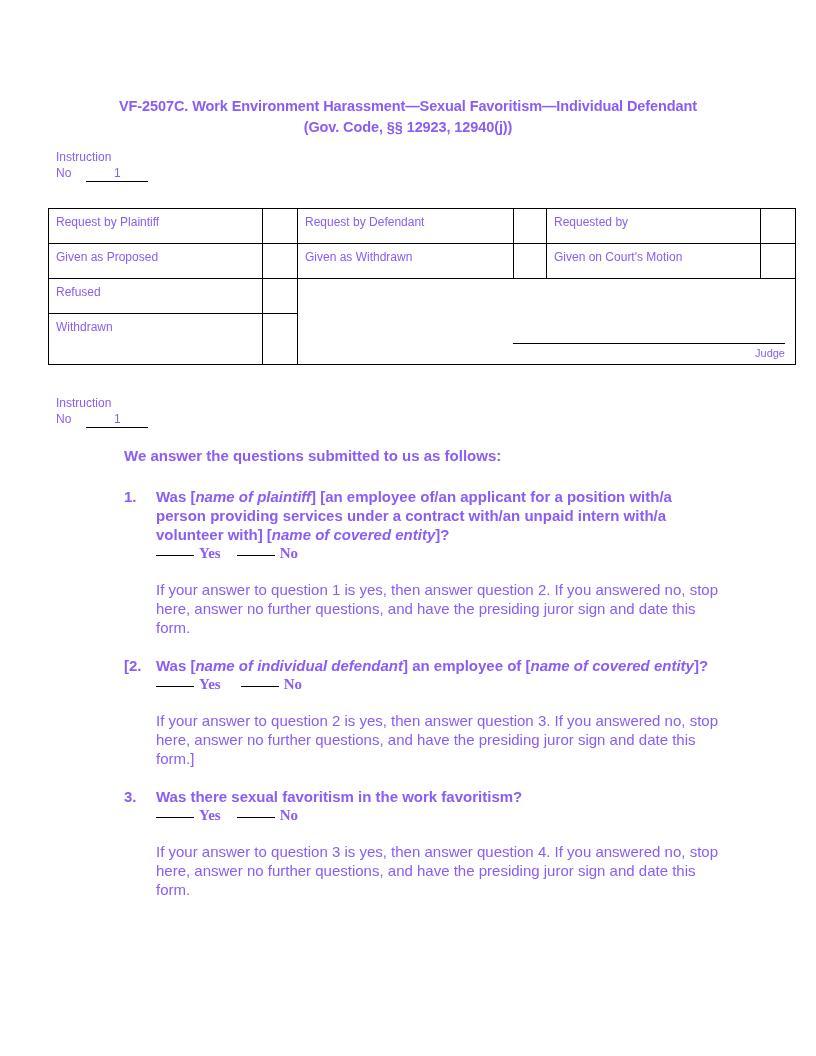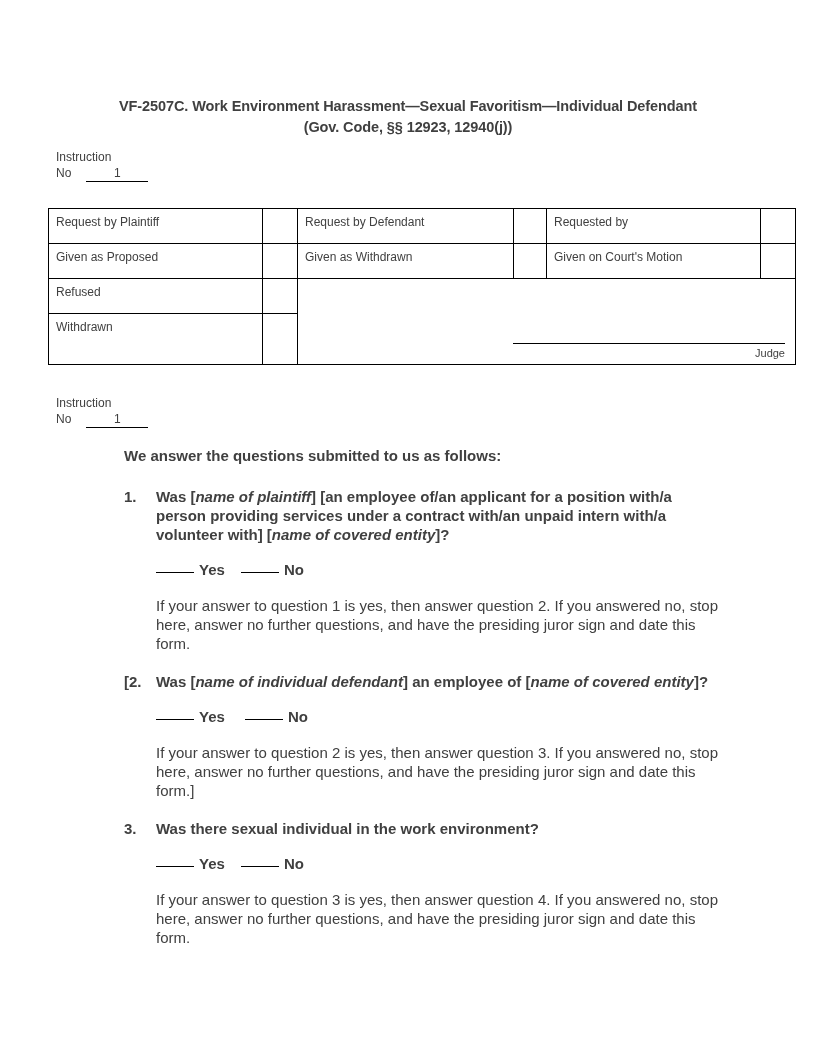--- a/index.html
+++ b/index.html
@@ -6,21 +6,21 @@
     margin: 0;
     padding: 0;
     background: #ffffff;
   }
   .page {
     position: relative;
     width: 816px;
     height: 1056px;
     background: #ffffff;
     font-family: "Liberation Sans", sans-serif;
-    color: #404040;
+    color: #8b5cf6;
     box-sizing: border-box;
     overflow: hidden;
   }
 
   
   .doc-title {
     position: absolute;
     top: 96px;
     left: 108px;
     width: 600px;
@@ -122,23 +122,24 @@
     width: 32px;
     font-weight: bold;
   }
   .qtext {
     flex: 1 1 auto;
     font-weight: bold;
   }
   .qtext em { font-style: italic; font-weight: bold; }
 
   .answer-row {
-    margin: 16px 0 0 32px;
+    margin: 0 0 0 32px;
     font-weight: bold;
     white-space: nowrap;
+    font-family: Liberation Serif, serif;
   }
   .blank-line {
     display: inline-block;
     width: 38px;
     border-bottom: 1.6px solid #000;
     vertical-align: 2px;
   }
   .answer-label { margin-left: 5px; }
   .answer-gap { display: inline-block; width: 16px; }
   .answer-gap.wide { width: 20px; }
@@ -220,20 +221,20 @@
         <div class="block-gap"></div>
         <div class="qrow">
           <span class="qnum">[2.</span>
           <span class="qtext"><span>Was [</span><em>name of individual defendant</em><span>] an employee of [</span><em>name of covered entity</em><span>]?</span></span>
         </div>
         <div class="answer-row"><span class="blank-line"></span><span class="answer-label">Yes</span><span class="answer-gap wide"></span><span class="blank-line"></span><span class="answer-label">No</span></div>
         <p class="routing">If your answer to question 2 is yes, then answer question 3. If you answered no, stop here, answer no further questions, and have the presiding juror sign and date this form.]</p>
         <div class="block-gap"></div>
         <div class="qrow">
           <span class="qnum">3.</span>
-          <span class="qtext"><span>Was there sexual individual in the work environment?</span></span>
+          <span class="qtext"><span>Was there sexual favoritism in the work favoritism?</span></span>
         </div>
         <div class="answer-row"><span class="blank-line"></span><span class="answer-label">Yes</span><span class="answer-gap"></span><span class="blank-line"></span><span class="answer-label">No</span></div>
         <p class="routing">If your answer to question 3 is yes, then answer question 4. If you answered no, stop here, answer no further questions, and have the presiding juror sign and date this form.</p>
       </div>
   </div>
 
 </div>
 
 </body></html>

